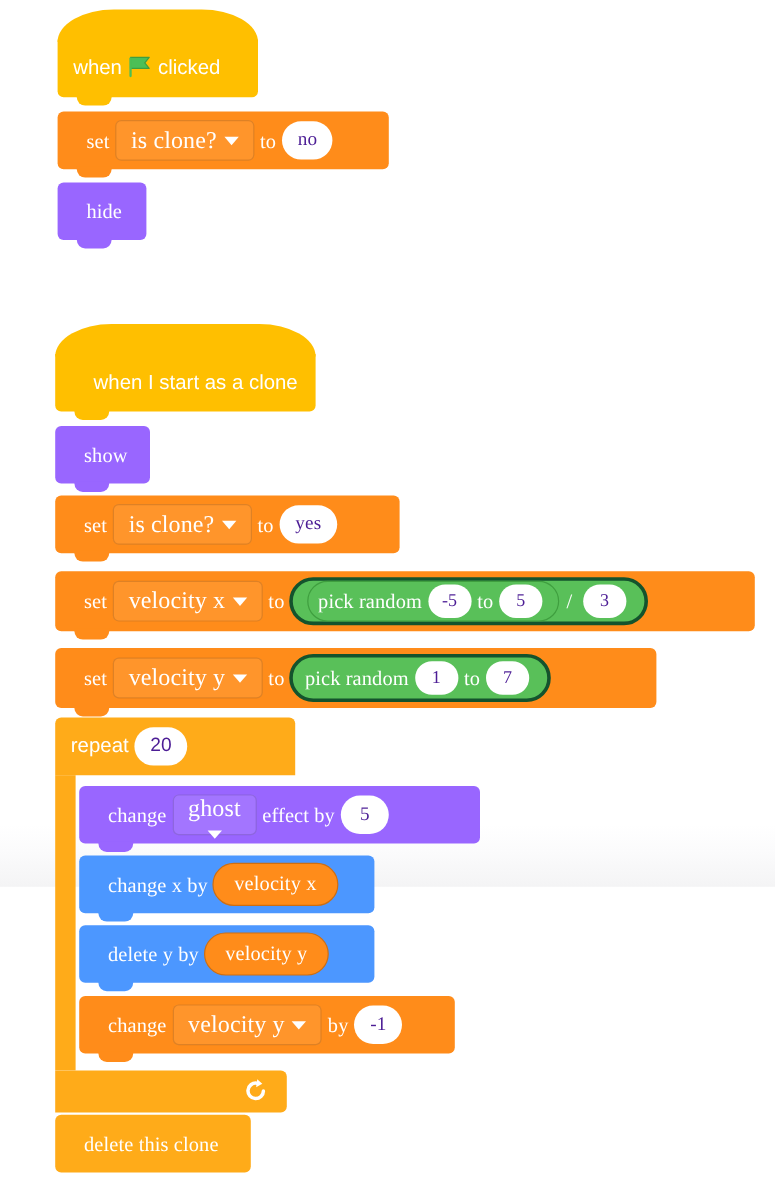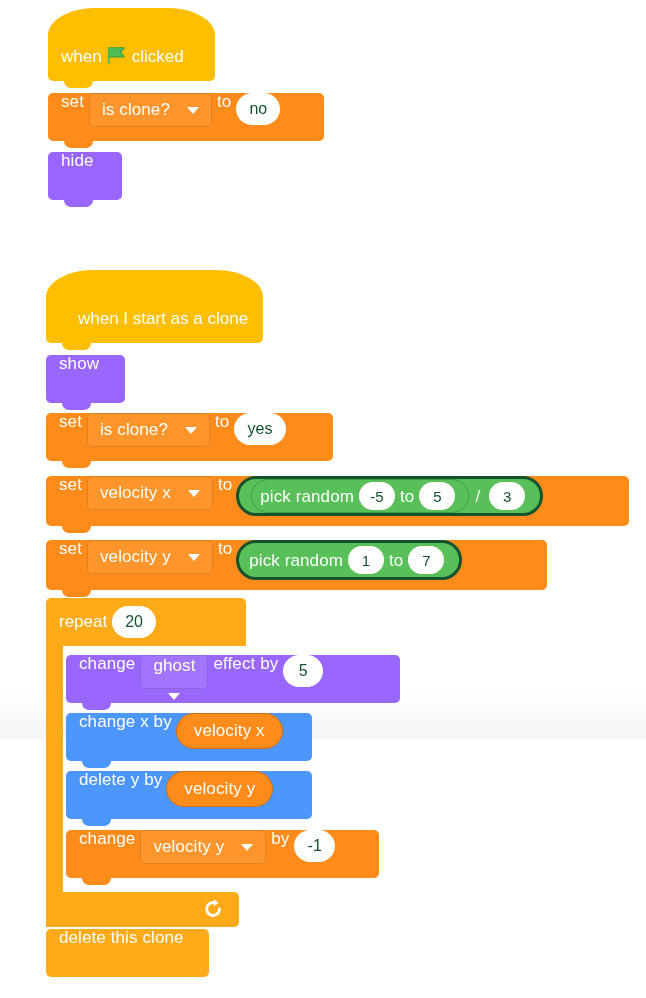--- a/index.html
+++ b/index.html
@@ -15,27 +15,29 @@
     position: relative;
     width: 646px;
     height: 739px;
     background: linear-gradient(to bottom, #ffffff 0%, #ffffff 93%, #fbfbfc 96%, #f4f4f5 100%);
   }
 
   
   .blk {
     position: absolute;
     display: flex;
+    align-items: center;
     color: #fff;
     font-size: 17px;
     letter-spacing: .1px;
     white-space: nowrap;
     border-radius: 5px;
-    padding: 0 13px;
+    padding: 0 24px;
     height: 48px;
+    font-family: Liberation Serif, serif;
   }
   .blk .lbl { line-height: 1; }
 
   
   .c-event  { background: #FFBF00; }
   .c-control{ background: #FFAB19; }
   .c-var    { background: #FF8C1A; }
   .c-looks  { background: #9966FF; }
   .c-motion { background: #4C97FF; }
 
@@ -70,37 +72,37 @@
     border-radius: 0 0 7px 7px;
     z-index: 1;
   }
 
   
   .oval {
     display: inline-flex;
     align-items: center;
     justify-content: center;
     background: #fff;
-    color: #14532d;
+    color: #4c1d95;
     border-radius: 999px;
     height: 32px;
     min-width: 40px;
     padding: 0 13px;
     font-size: 16px;
     margin: 0 5px;
   }
   .dropdown {
     display: inline-flex;
     align-items: center;
-    gap: 17px;
+    gap: 6px;
     border-radius: 5px;
     height: 34px;
     padding: 0 12px;
     margin: 0 5px;
-    font-size: 17px;
+    font-size: 20px;
     color: #fff;
   }
   .dd-var { background: rgba(255,255,255,.08); border: 1px solid rgba(0,0,0,.13); }
   .dd-looks { background: rgba(255,255,255,.10); border: 1px solid rgba(0,0,0,.13); flex-direction: column; }
   .caret {
     width: 0; height: 0;
     border-left: 6px solid transparent;
     border-right: 6px solid transparent;
     border-top: 7px solid #fff;
     display: inline-block;

